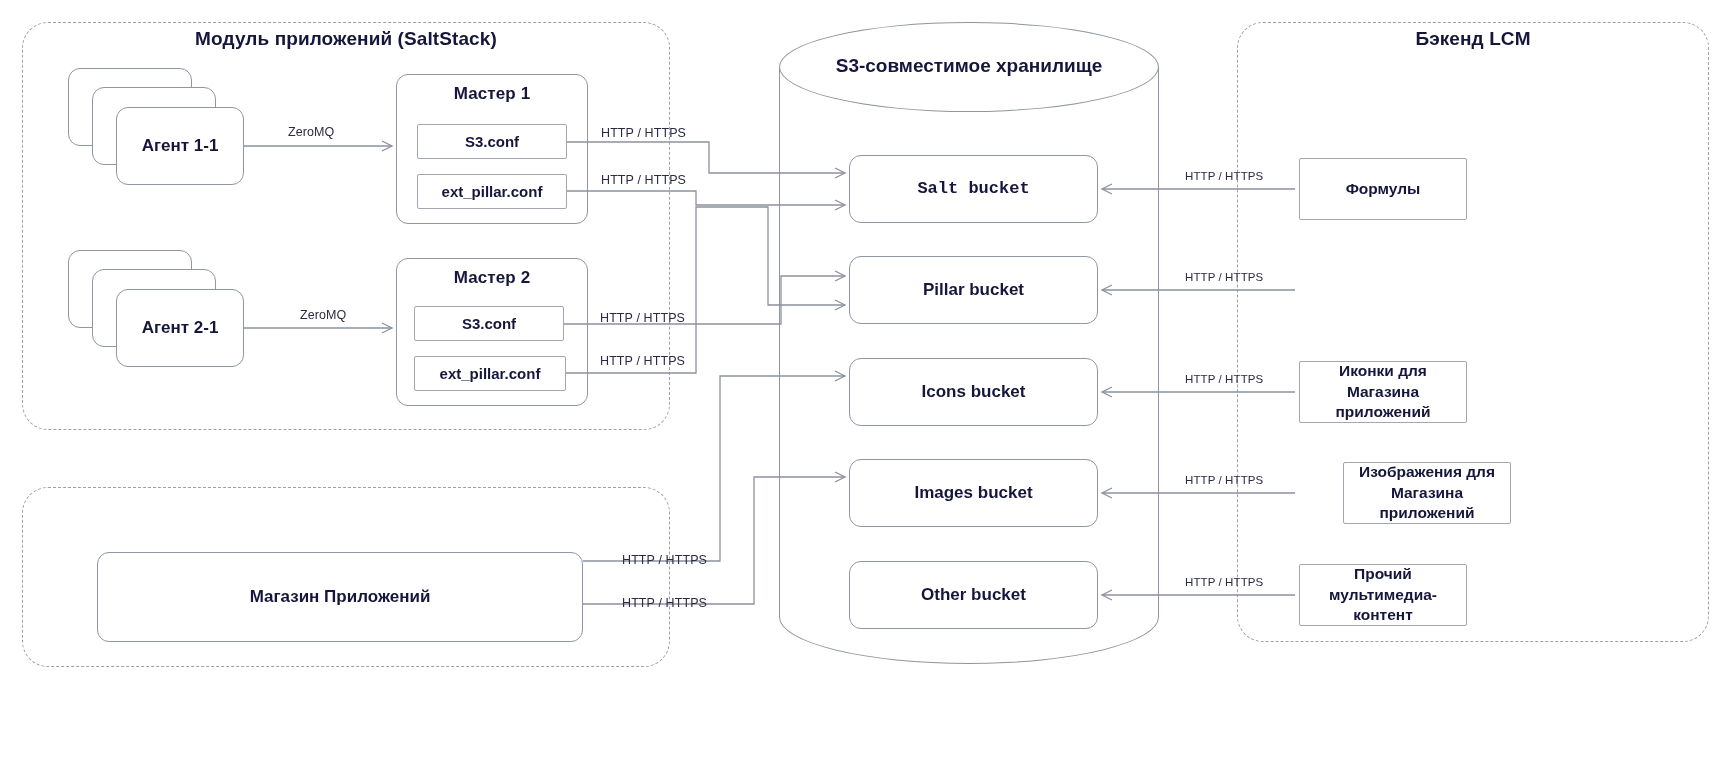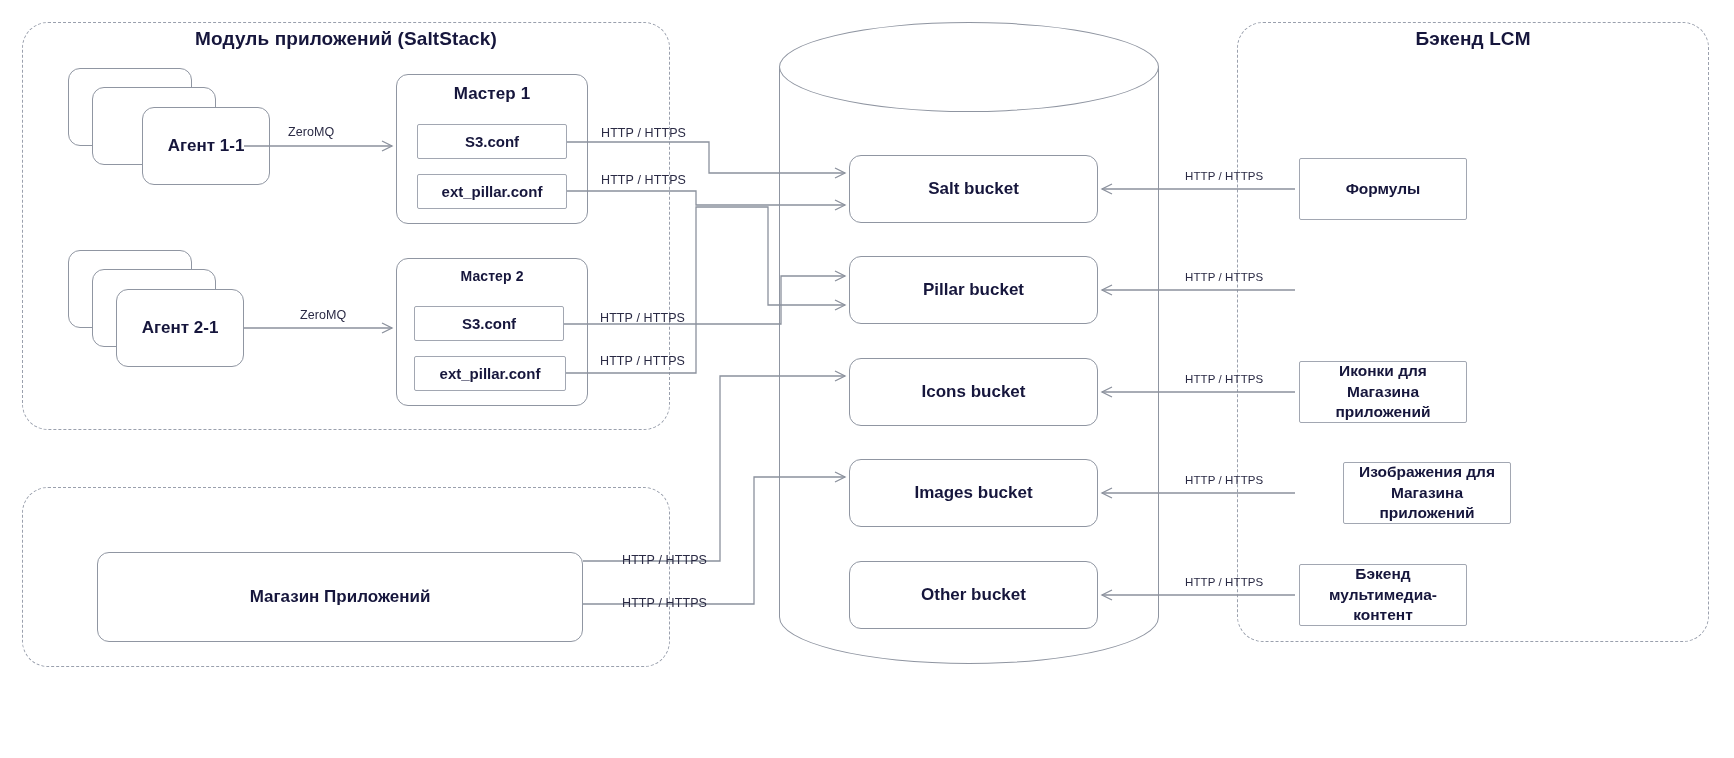--- a/index.html
+++ b/index.html
@@ -144,60 +144,61 @@
 </head>
 <body>
 
 <div id="canvas">
 
   <div class="group" style="left:22px;top:22px;width:648px;height:408px;"></div>
   <div class="group-title" style="left:22px;top:28px;width:648px;">Модуль приложений (SaltStack)</div>
 
   <div class="node" style="left:68px;top:68px;width:124px;height:78px;"></div>
   <div class="node" style="left:92px;top:87px;width:124px;height:78px;"></div>
-  <div class="node" style="left:116px;top:107px;width:128px;height:78px;margin-left:26px;">
+  <div class="node" style="left:116px;top:107px;width:128px;height:78px;">
     <span>Агент 1-1</span>
   </div>
 
   <div class="node" style="left:68px;top:250px;width:124px;height:78px;"></div>
   <div class="node" style="left:92px;top:269px;width:124px;height:78px;"></div>
   <div class="node" style="left:116px;top:289px;width:128px;height:78px;">
     <span>Агент 2-1</span>
   </div>
 
   <div class="node" style="left:396px;top:74px;width:192px;height:150px;display:block;padding:0;"></div>
   <div class="elabel" style="left:396px;top:84px;width:192px;text-align:center;font-size:17px;font-weight:bold;color:#16163c;">Мастер 1</div>
   <div class="conf" style="left:417px;top:124px;width:150px;height:35px;">
     <span>S3.conf</span>
   </div>
   <div class="conf" style="left:417px;top:174px;width:150px;height:35px;">
     <span>ext_pillar.conf</span>
   </div>
 
   <div class="node" style="left:396px;top:258px;width:192px;height:148px;display:block;padding:0;"></div>
-  <div class="elabel" style="left:396px;top:268px;width:192px;text-align:center;font-size:14px;font-weight:bold;color:#16163c;">Мастер 2</div>
+  <div class="elabel" style="left:396px;top:268px;width:192px;text-align:center;font-size:17px;font-weight:bold;color:#16163c;">Мастер 2</div>
   <div class="conf" style="left:414px;top:306px;width:150px;height:35px;">
     <span>S3.conf</span>
   </div>
   <div class="conf" style="left:414px;top:356px;width:152px;height:35px;">
     <span>ext_pillar.conf</span>
   </div>
 
   <div class="group" style="left:22px;top:487px;width:648px;height:180px;"></div>
   <div class="node" style="left:97px;top:552px;width:486px;height:90px;">
     <span>Магазин Приложений</span>
   </div>
 
   <div class="cyl-wrap" style="left:779px;top:22px;width:380px;height:620px;">
     <div class="cyl-body" style="top:45px;height:550px;"></div>
     <div class="cyl-bottom" style="top:548px;height:94px;"></div>
     <div class="cyl-top" style="top:0px;height:90px;"></div>
   </div>
-
-  <div class="node" style="left:849px;top:155px;width:249px;height:68px;">
+  <div class="cyl-title" style="left:779px;top:55px;width:380px;">S3-совместимое хранилище</div>
+
+  <div class="node" style="left:849px;top:155px;width:249px;height:68px;font-family:Liberation Mono, monospace;">
     <span>Salt bucket</span>
   </div>
   <div class="node" style="left:849px;top:256px;width:249px;height:68px;">
     <span>Pillar bucket</span>
   </div>
   <div class="node" style="left:849px;top:358px;width:249px;height:68px;">
     <span>Icons bucket</span>
   </div>
   <div class="node" style="left:849px;top:459px;width:249px;height:68px;">
     <span>Images bucket</span>
@@ -216,21 +217,21 @@
     <span style="white-space:pre-line;">Иконки для
 Магазина
 приложений</span>
   </div>
   <div class="rbox" style="left:1299px;top:462px;width:168px;height:62px;white-space:pre-line;margin-left:44px;">
     <span style="white-space:pre-line;">Изображения для
 Магазина
 приложений</span>
   </div>
   <div class="rbox" style="left:1299px;top:564px;width:168px;height:62px;white-space:pre-line;">
-    <span style="white-space:pre-line;">Бэкенд
+    <span style="white-space:pre-line;">Прочий
 мультимедиа-
 контент</span>
   </div>
 
   <svg class="wires" viewBox="0 0 1734 758">
     <defs>
       <marker id="arw" markerWidth="14" markerHeight="12" refX="12" refY="6" orient="auto" markerUnits="userSpaceOnUse">
         <path d="M2,1 L12,6 L2,11" fill="none" stroke="#8b919d" stroke-width="1.3"></path>
       </marker>
     </defs>

